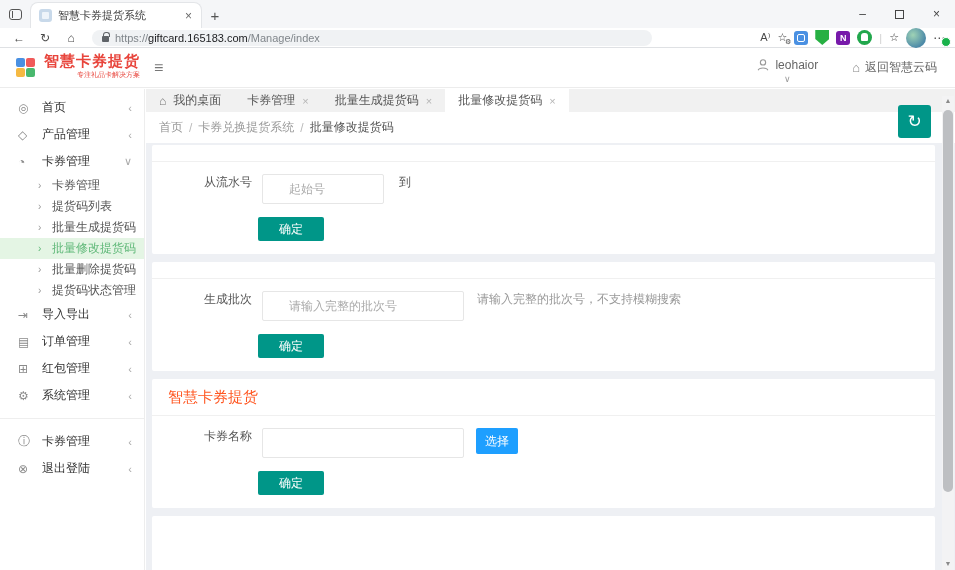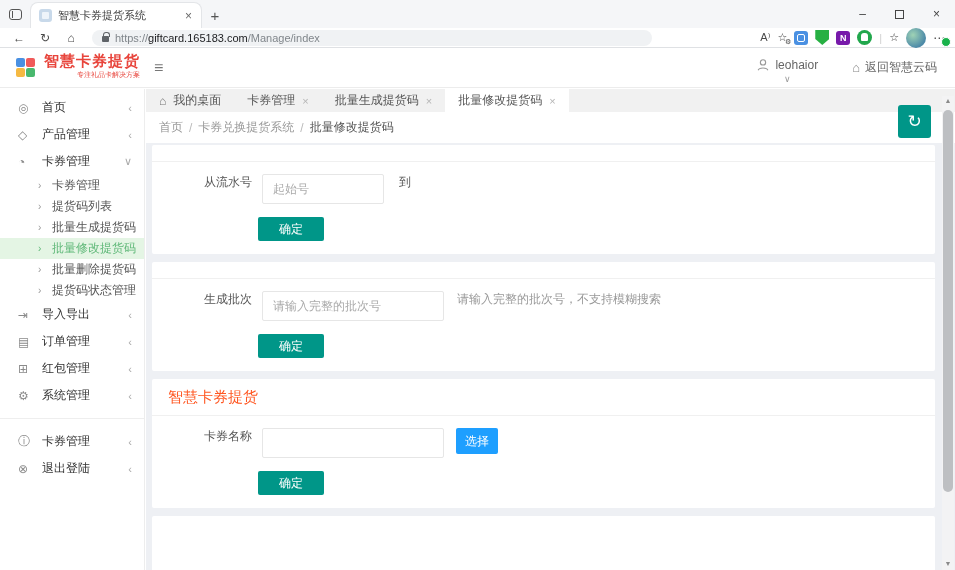--- a/index.html
+++ b/index.html
@@ -86,24 +86,24 @@
   .bc-sep { font-size:12px; color:#bbb; margin:0 6px; }
   .bc.last { color:#555; }
   .refresh-btn { position:absolute; top:16px; right:24px; width:33px; height:33px; background:#009688; border:none; border-radius:3px; color:#fff; font-size:17px; cursor:pointer; display:flex; align-items:center; justify-content:center; z-index:5; }
 
   .scrollarea { position:absolute; top:54px; left:0; right:14px; bottom:0; padding:2px 6px 0 6px; overflow:hidden; }
   .card { background:#fff; border-radius:2px; padding:8px 16px 0 16px; margin-bottom:8px; overflow:hidden; }
   .card-title { font-size:15px; color:#ff5722; line-height:20px; }
   .card-divider { height:1px; background:#f0f0f0; margin:8px -16px 0 -16px; }
   .form-row { display:flex; margin-top:12px; }
   .f-label { width:84px; text-align:right; font-size:12px; color:#555; margin-right:10px; flex:none; white-space:nowrap; }
-  .f-input { height:30px; border:1px solid #e6e6e6; border-radius:2px; padding:0 10px; font-size:12px; color:#666; outline:none; background:#fff; font-family:inherit; }
+  .f-input { height:30px; border:1px solid #e6e6e6; border-radius:2px; padding:0 26px; font-size:12px; color:#666; outline:none; background:#fff; font-family:inherit; }
   .f-input::placeholder { color:#aaa; }
   .w-small { width:122px; }
-  .w-mid { width:182px; }
+  .w-mid { width:202px; }
   .f-to { font-size:12px; color:#555; margin:0 15px; }
   .f-hint { font-size:12px; color:#999; margin-left:13px; white-space:nowrap; }
   .select-btn { height:26px; padding:0 9px; margin-left:12px; background:#1e9fff; color:#fff; border:none; border-radius:2px; font-size:12px; cursor:pointer; font-family:inherit; }
   .confirm-btn { display:block; width:66px; height:24px; margin:13px 0 13px 90px; background:#009688; color:#fff; border:none; border-radius:2px; font-size:12px; cursor:pointer; font-family:inherit; }
   .card.stub { height:120px; padding-top:35px; }
 
   .pagescroll { position:absolute; top:7px; right:1px; bottom:0; width:12px; background:#f3f3f4; }
   .ps-arrow { position:absolute; left:0; right:0; text-align:center; font-size:7px; color:#8a8a8a; }
   .ps-up { top:1px; }
   .ps-down { bottom:3px; }

